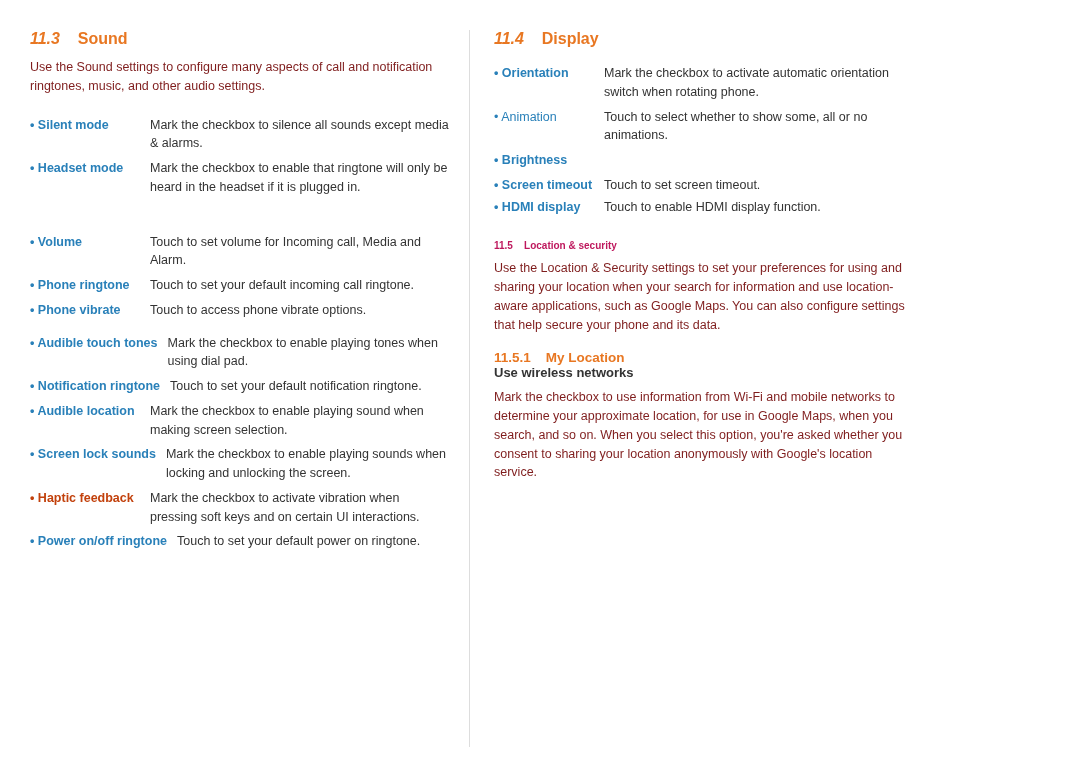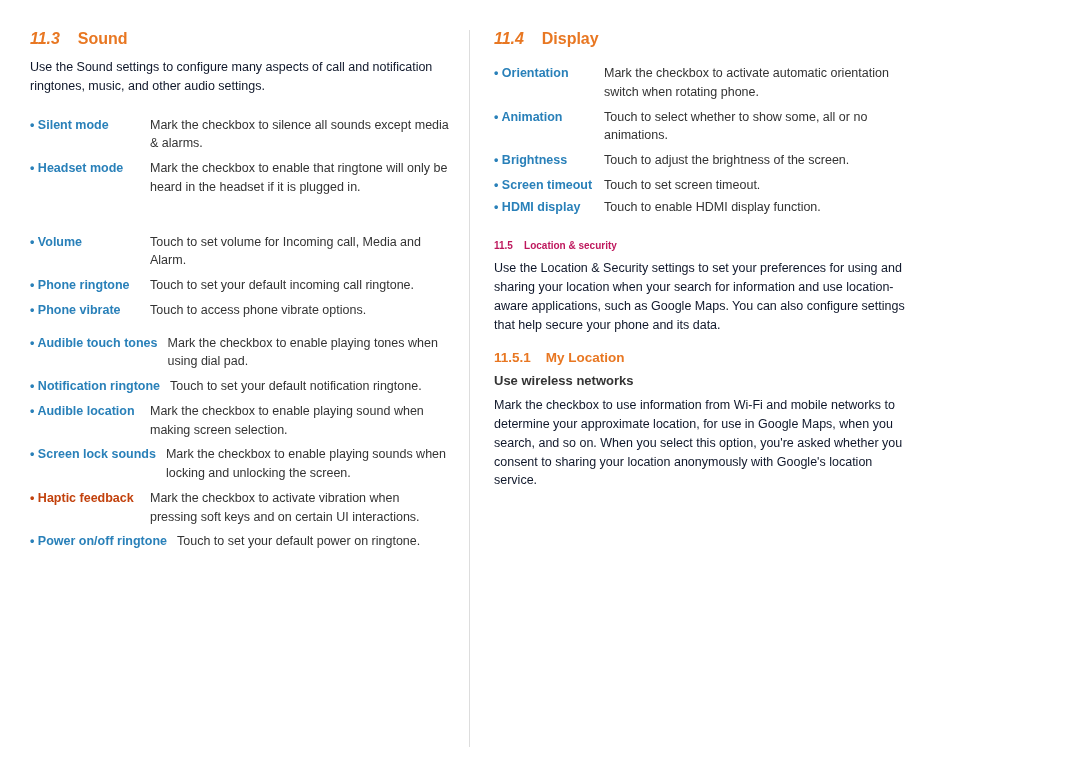--- a/index.html
+++ b/index.html
@@ -33,21 +33,21 @@
       font-size: 16px;
       font-weight: bold;
       margin-bottom: 10px;
     }
     .section-heading .section-number {
       color: #e87722;
       font-style: italic;
     }
     .section-intro {
       font-size: 12.5px;
-      color: #0f172a;
+      color: #7f1d1d;
       margin-bottom: 14px;
       line-height: 1.5;
     }
     .settings-list {
       display: table;
       width: 100%;
       border-collapse: separate;
       border-spacing: 0 6px;
     }
     .subsection-heading {
@@ -55,21 +55,20 @@
       font-size: 10px;
       font-weight: bold;
       margin-top: 12px;
       margin-bottom: 8px;
     }
     .subsubsection-heading {
       color: #e87722;
       font-size: 13.5px;
       font-weight: bold;
       margin-top: 16px;
-      margin-bottom: 8px;
     }
     .use-wireless-heading {
       color: #333;
       font-weight: bold;
       font-size: 13px;
       margin-bottom: 8px;
     }
   </style>
 </head>
 <body>
@@ -141,26 +140,25 @@
       <span>Display</span>
     </div>
 
     <div class="settings-list">
 
     <div style="display: flex; margin-bottom: 6px; align-items: flex-start;">
           <div style="color: rgb(41, 128, 185); font-weight: bold; font-size: 12.5px; min-width: 110px; padding-right: 10px; line-height: 1.5; flex-shrink: 0;">• Orientation</div>
           <div style="font-size: 12.5px; color: rgb(51, 51, 51); line-height: 1.5;">Mark the checkbox to activate automatic orientation switch when rotating phone.</div>
         </div>
         <div style="display: flex; margin-bottom: 6px; align-items: flex-start;">
-          <div style="color: rgb(41, 128, 185); font-weight: bold; font-size: 12.5px; min-width: 110px; padding-right: 10px; line-height: 1.5; flex-shrink: 0;">• Animation</div>
+          <div style="color: rgb(41, 128, 185); font-weight: normal; font-size: 12.5px; min-width: 110px; padding-right: 10px; line-height: 1.5; flex-shrink: 0;">• Animation</div>
           <div style="font-size: 12.5px; color: rgb(51, 51, 51); line-height: 1.5;">Touch to select whether to show some, all or no animations.</div>
         </div>
         <div style="display: flex; margin-bottom: 6px; align-items: flex-start;">
           <div style="color: rgb(41, 128, 185); font-weight: bold; font-size: 12.5px; min-width: 110px; padding-right: 10px; line-height: 1.5; flex-shrink: 0;">• Brightness</div>
-          <div style="font-size: 12.5px; color: rgb(51, 51, 51); line-height: 1.5;">Touch to adjust the brightness of the screen.</div>
         </div>
         <div style="display: flex; margin-bottom: 3px; align-items: flex-start;">
           <div style="color: rgb(41, 128, 185); font-weight: bold; font-size: 12.5px; min-width: 110px; padding-right: 10px; line-height: 1.5; flex-shrink: 0;">• Screen timeout</div>
           <div style="font-size: 12.5px; color: rgb(51, 51, 51); line-height: 1.5;">Touch to set screen timeout.</div>
         </div>
         <div style="display: flex; margin-bottom: 6px; align-items: flex-start;">
           <div style="color: rgb(41, 128, 185); font-weight: bold; font-size: 12.5px; min-width: 110px; padding-right: 10px; line-height: 1.5; flex-shrink: 0;">• HDMI display</div>
           <div style="font-size: 12.5px; color: rgb(51, 51, 51); line-height: 1.5;">Touch to enable HDMI display function.</div>
         </div>
       </div>

